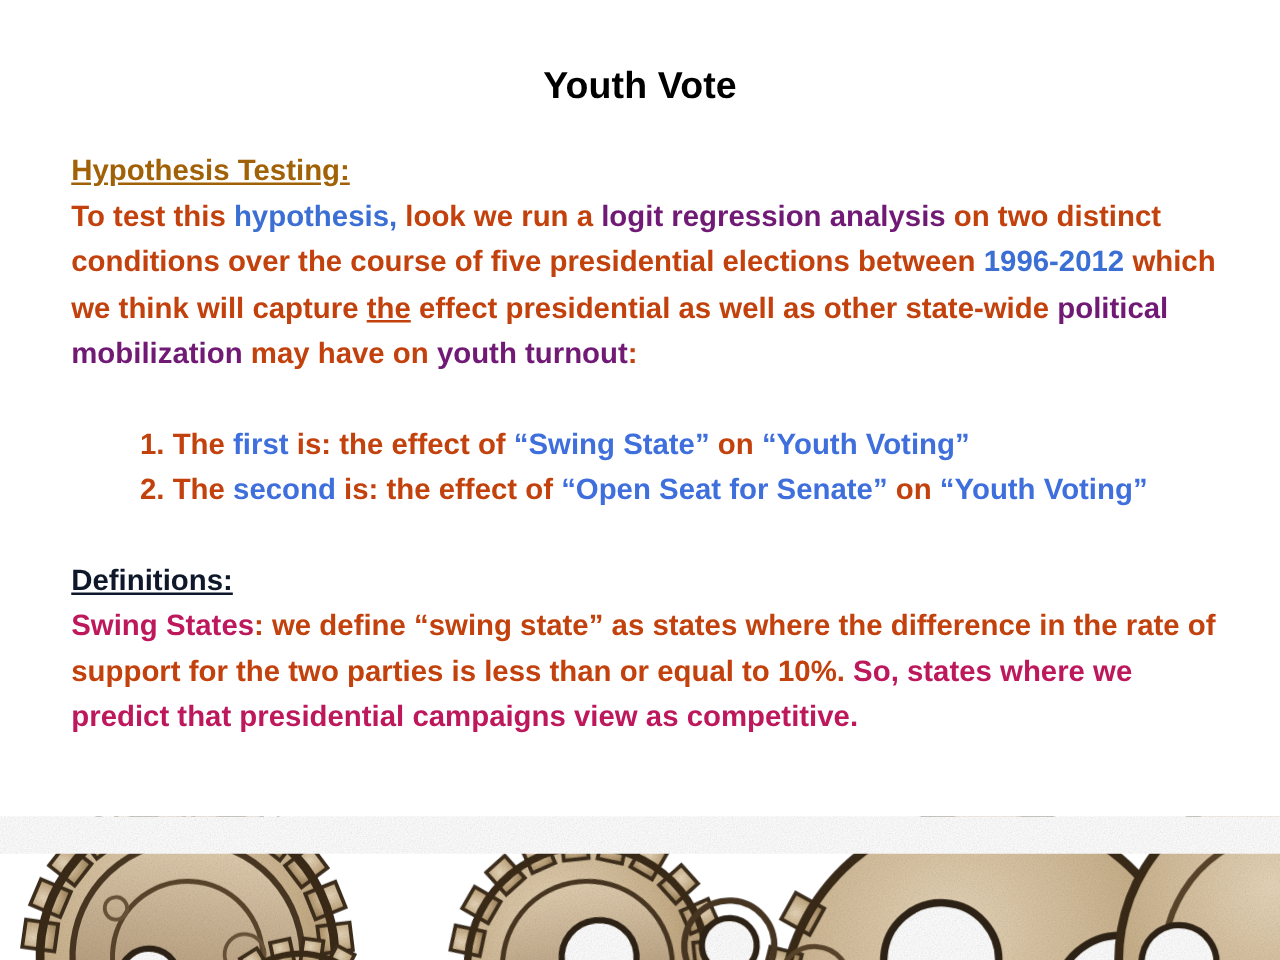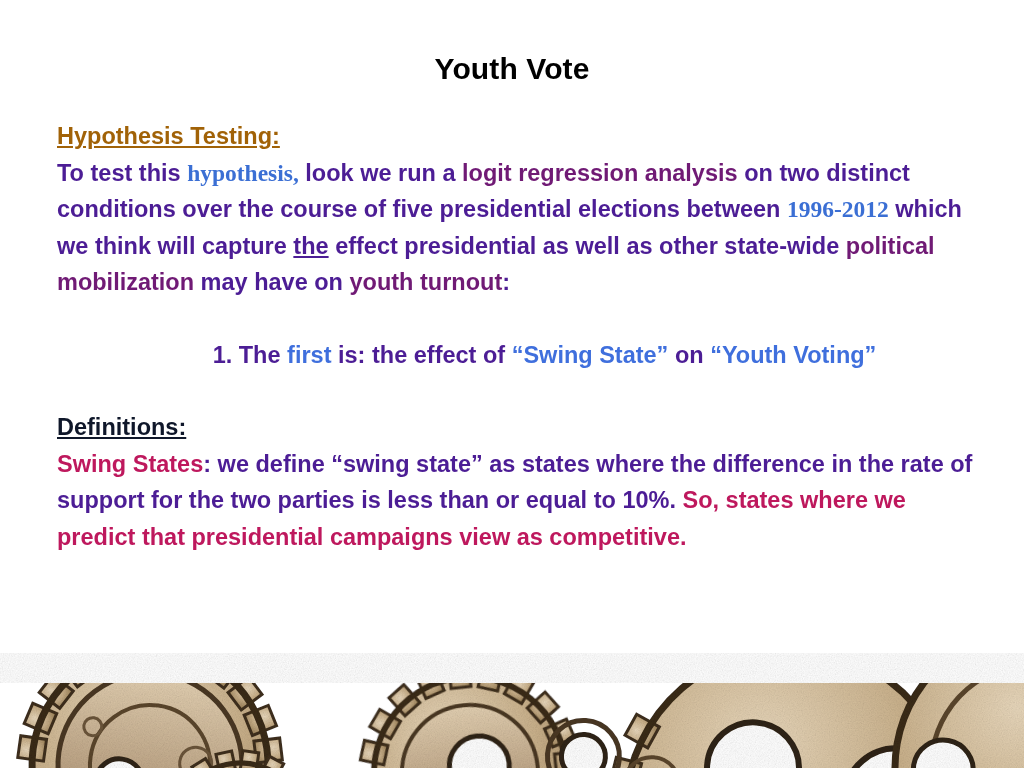--- a/index.html
+++ b/index.html
@@ -51,21 +51,20 @@
     margin: 0;
   }
 
   .para-gap {
     height: 36px;
   }
 
   .numbered {
     margin: 0;
     padding-left: 55px;
-    text-align: center;
   }
 
   .num-line {
     white-space: nowrap;
   }
 
   .def-block {
     margin: 0;
   }
 
@@ -73,25 +72,25 @@
   .hdr-blue {
     color: #a16207;
     text-decoration: underline;
     text-underline-offset: 2px;
   }
   .def-hdr-blue {
     color: #0f172a;
     text-decoration: underline;
     text-underline-offset: 2px;
   }
-  .blue-a { color: #3b6fd4; font-family: Liberation Serif, serif; }   
+  .blue-a { color: #3b6fd4; }   
   .blue-b { color: #701a75; }   
   .blue-c { color: #3f6fdd; }   
   .blue-d { color: #be185d; }   
-  .black { color: #4c1d95; }
+  .black { color: #c2410c; }
   .uline { text-decoration: underline; text-underline-offset: 2px; text-align: right; }
 
   
   .footer-art {
     position: absolute;
     left: 0;
     bottom: 0;
     width: 1024px;
     height: 115px;
     overflow: hidden;
@@ -117,20 +116,23 @@
 
     <p class="para">
       <span class="black">To test this </span><span class="blue-a">hypothesis,</span><span class="black"> look we run a </span><span class="blue-b">logit regression analysis</span><span class="black"> on two distinct conditions over the course of five presidential elections between </span><span class="blue-a">1996-2012</span><span class="black"> which we think will capture </span><span class="black uline">the</span><span class="black"> effect presidential as well as other state-wide </span><span class="blue-b">political mobilization</span><span class="black"> may have on </span><span class="blue-b">youth turnout</span><span class="black">:</span>
     </p>
 
     <div class="para-gap"></div>
 
     <div class="numbered">
       <p class="para num-line">
         <span class="black">1. The </span><span class="blue-c">first</span><span class="black"> is: the effect of </span><span class="blue-c">“Swing State”</span><span class="black"> on </span><span class="blue-c">“Youth Voting”</span>
+      </p>
+      <p class="para num-line">
+        <span class="black">2. The </span><span class="blue-c">second</span><span class="black"> is: the effect of </span><span class="blue-c">“Open Seat for Senate”</span><span class="black"> on </span><span class="blue-c">“Youth Voting”</span>
       </p>
     </div>
 
     <div class="para-gap"></div>
 
     <p class="para">
       <span class="def-hdr-blue">Definitions:</span>
     </p>
 
     <p class="def-block">

